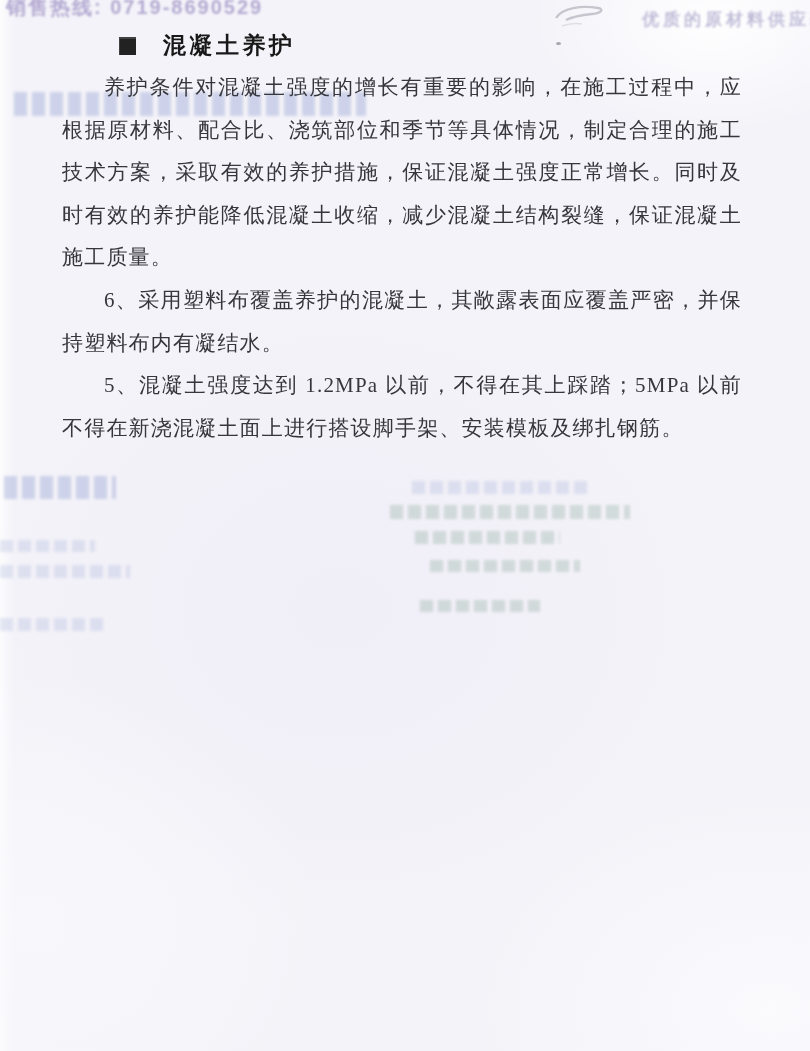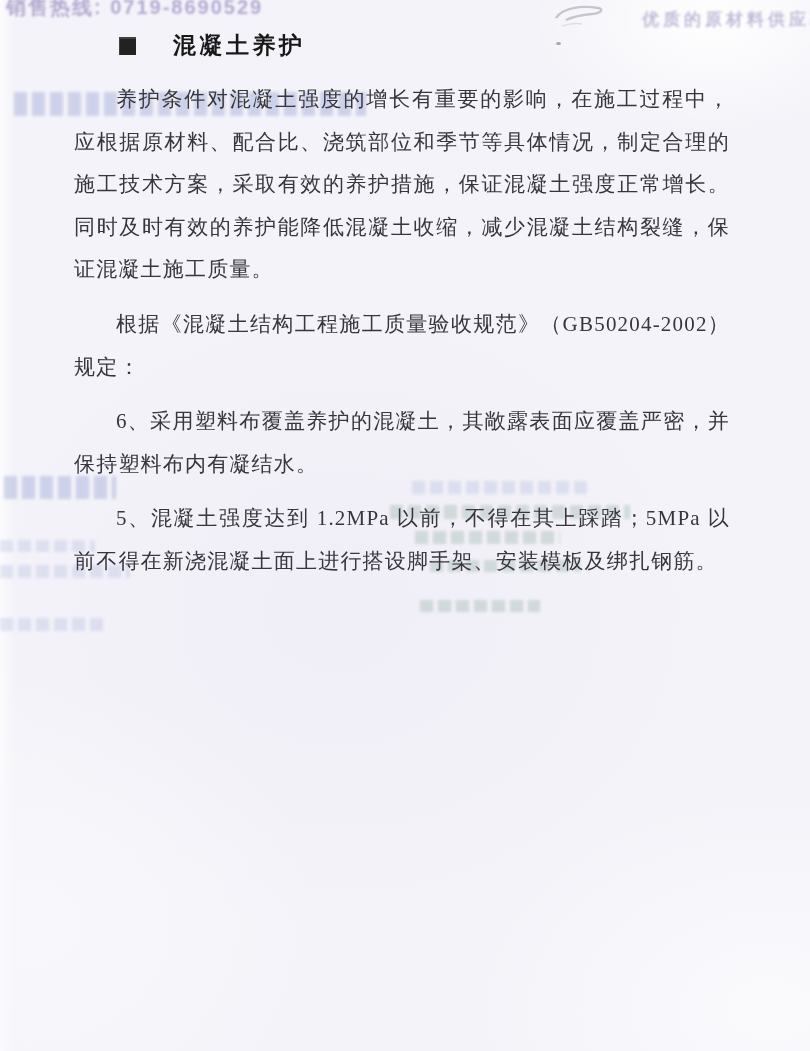--- a/index.html
+++ b/index.html
@@ -12,36 +12,36 @@
       radial-gradient(ellipse 260px 160px at 88% 2%, rgba(255,255,255,.95), transparent 70%),
       radial-gradient(ellipse 420px 300px at 95% 96%, rgba(252,252,254,.8), transparent 72%),
       radial-gradient(ellipse 420px 360px at 4% 88%, rgba(250,250,253,.7), transparent 70%),
       radial-gradient(ellipse 500px 420px at 42% 58%, rgba(236,234,245,.55), transparent 75%),
       linear-gradient(90deg, rgba(255,255,255,.8) 0px, rgba(255,255,255,0) 14px);
     font-family:"Liberation Serif","DejaVu Serif",serif;
   }
   
   .heading{
     position:absolute;left:119px;top:30px;
-    display:flex;align-items:center;gap:37px;
+    display:flex;align-items:center;gap:27px;
     font-size:23px;font-weight:bold;color:#181818;
     letter-spacing:3.5px;white-space:nowrap;
   }
   .bullet{
     width:17px;height:18px;background:#222;flex:0 0 auto;
     box-shadow:inset 1px 2px 0 rgba(90,90,90,.55);
   }
   
   .bodytext{
     position:absolute;left:62px;top:66px;width:680px;
     font-size:21px;line-height:42.6px;color:#36363c;
     letter-spacing:1.2px;
     text-align:justify;text-justify:inter-ideograph;
   }
-  .bodytext p{margin:12px;text-indent:2em;}
+  .bodytext p{margin:0;text-indent:2em;}
   
   .wm{
     position:absolute;white-space:nowrap;font-weight:bold;
     filter:blur(1.3px);pointer-events:none;
   }
   .wm-hotline{
     left:6px;top:-6px;font-size:20px;letter-spacing:2px;
     color:rgba(158,146,196,.75);
     font-family:"Liberation Sans",sans-serif;
   }
@@ -86,18 +86,17 @@
   <div class="ghost g-blue-lt" style="left:0px;   top:618px; width:105px; height:13px;"></div>
   <div class="ghost g-green" style="left:420px; top:600px; width:120px; height:12px;"></div>
 
   <div class="heading">
     <span class="bullet"></span>
     <span>混凝土养护</span>
   </div>
 
   <div class="bodytext">
     <p>养护条件对混凝土强度的增长有重要的影响，在施工过程中，应根据原材料、配合比、浇筑部位和季节等具体情况，制定合理的施工技术方案，采取有效的养护措施，保证混凝土强度正常增长。同时及时有效的养护能降低混凝土收缩，减少混凝土结构裂缝，保证混凝土施工质量。</p>
-    <p>根据《混凝土结构工程施工质量验收规范》（GB50204-2002）规定：</p>
     <p>6、采用塑料布覆盖养护的混凝土，其敞露表面应覆盖严密，并保持塑料布内有凝结水。</p>
     <p>5、混凝土强度达到 1.2MPa 以前，不得在其上踩踏；5MPa 以前不得在新浇混凝土面上进行搭设脚手架、安装模板及绑扎钢筋。</p>
   </div>
 
 </div>
 
 </body></html>

